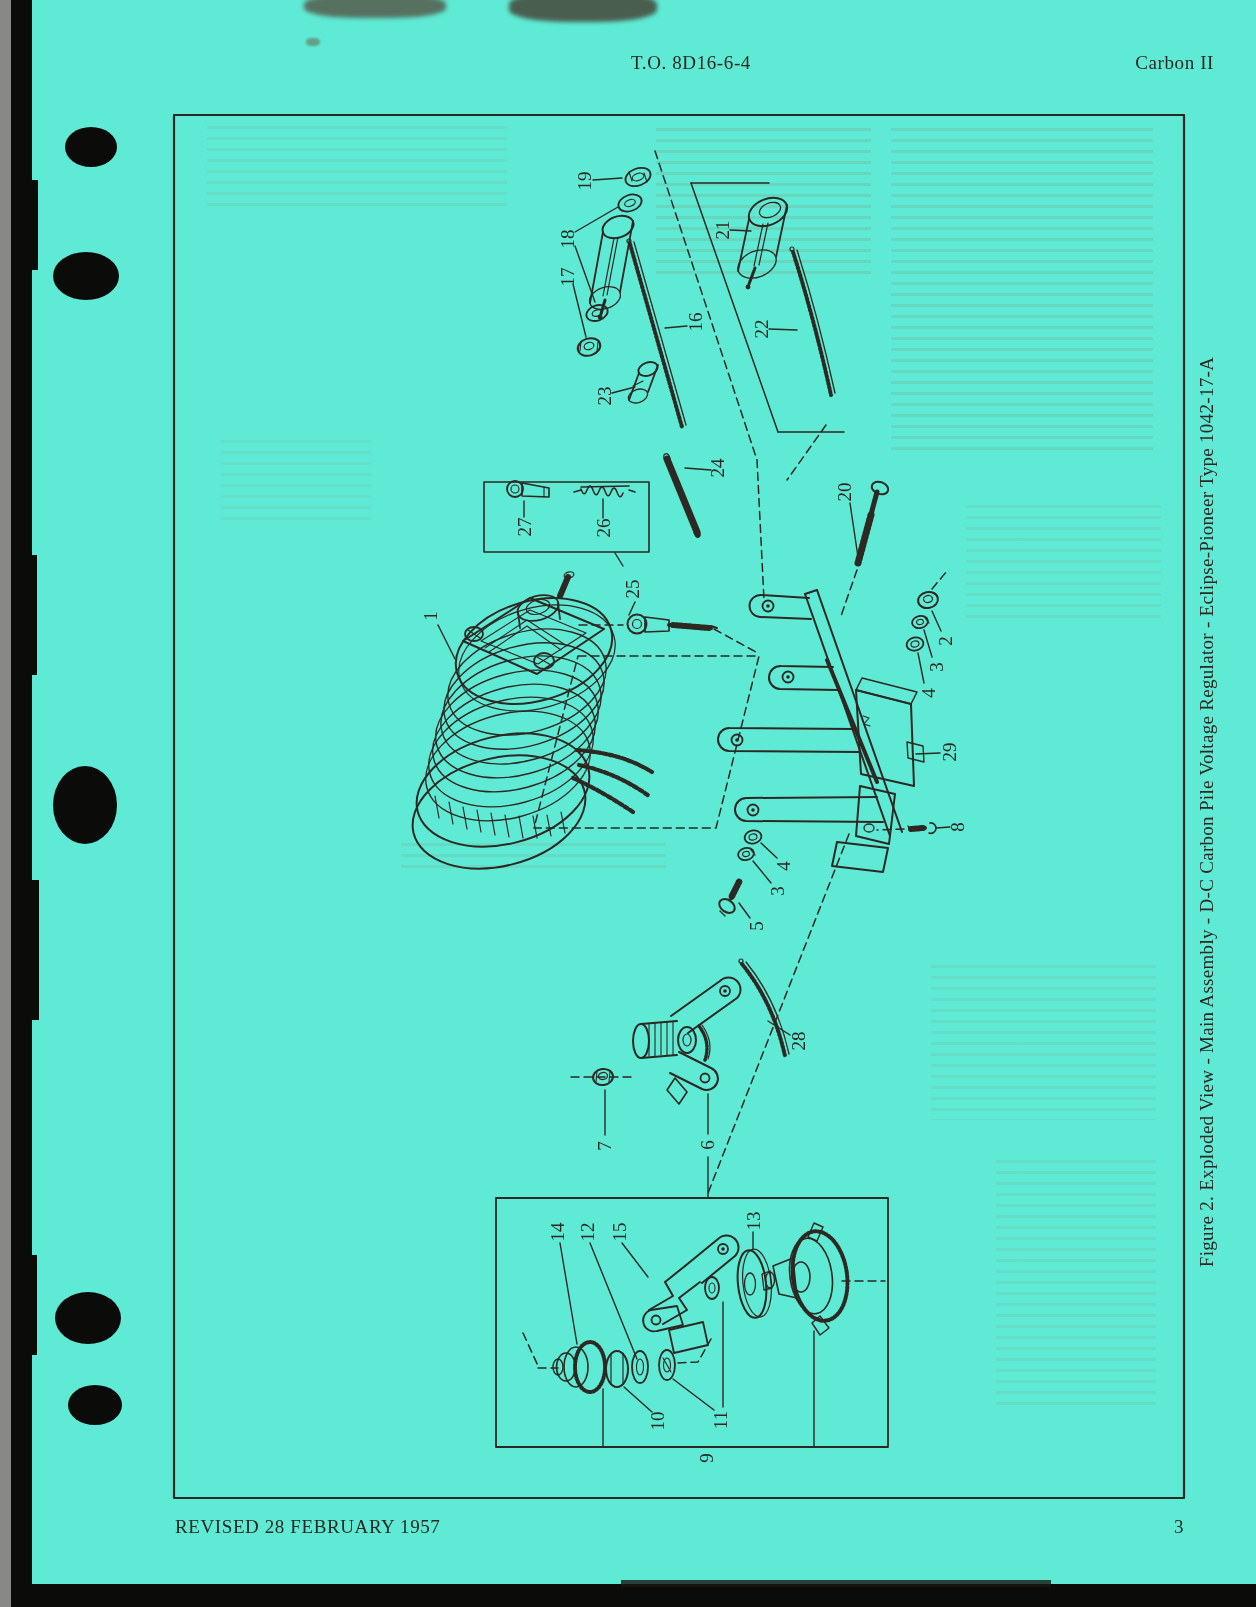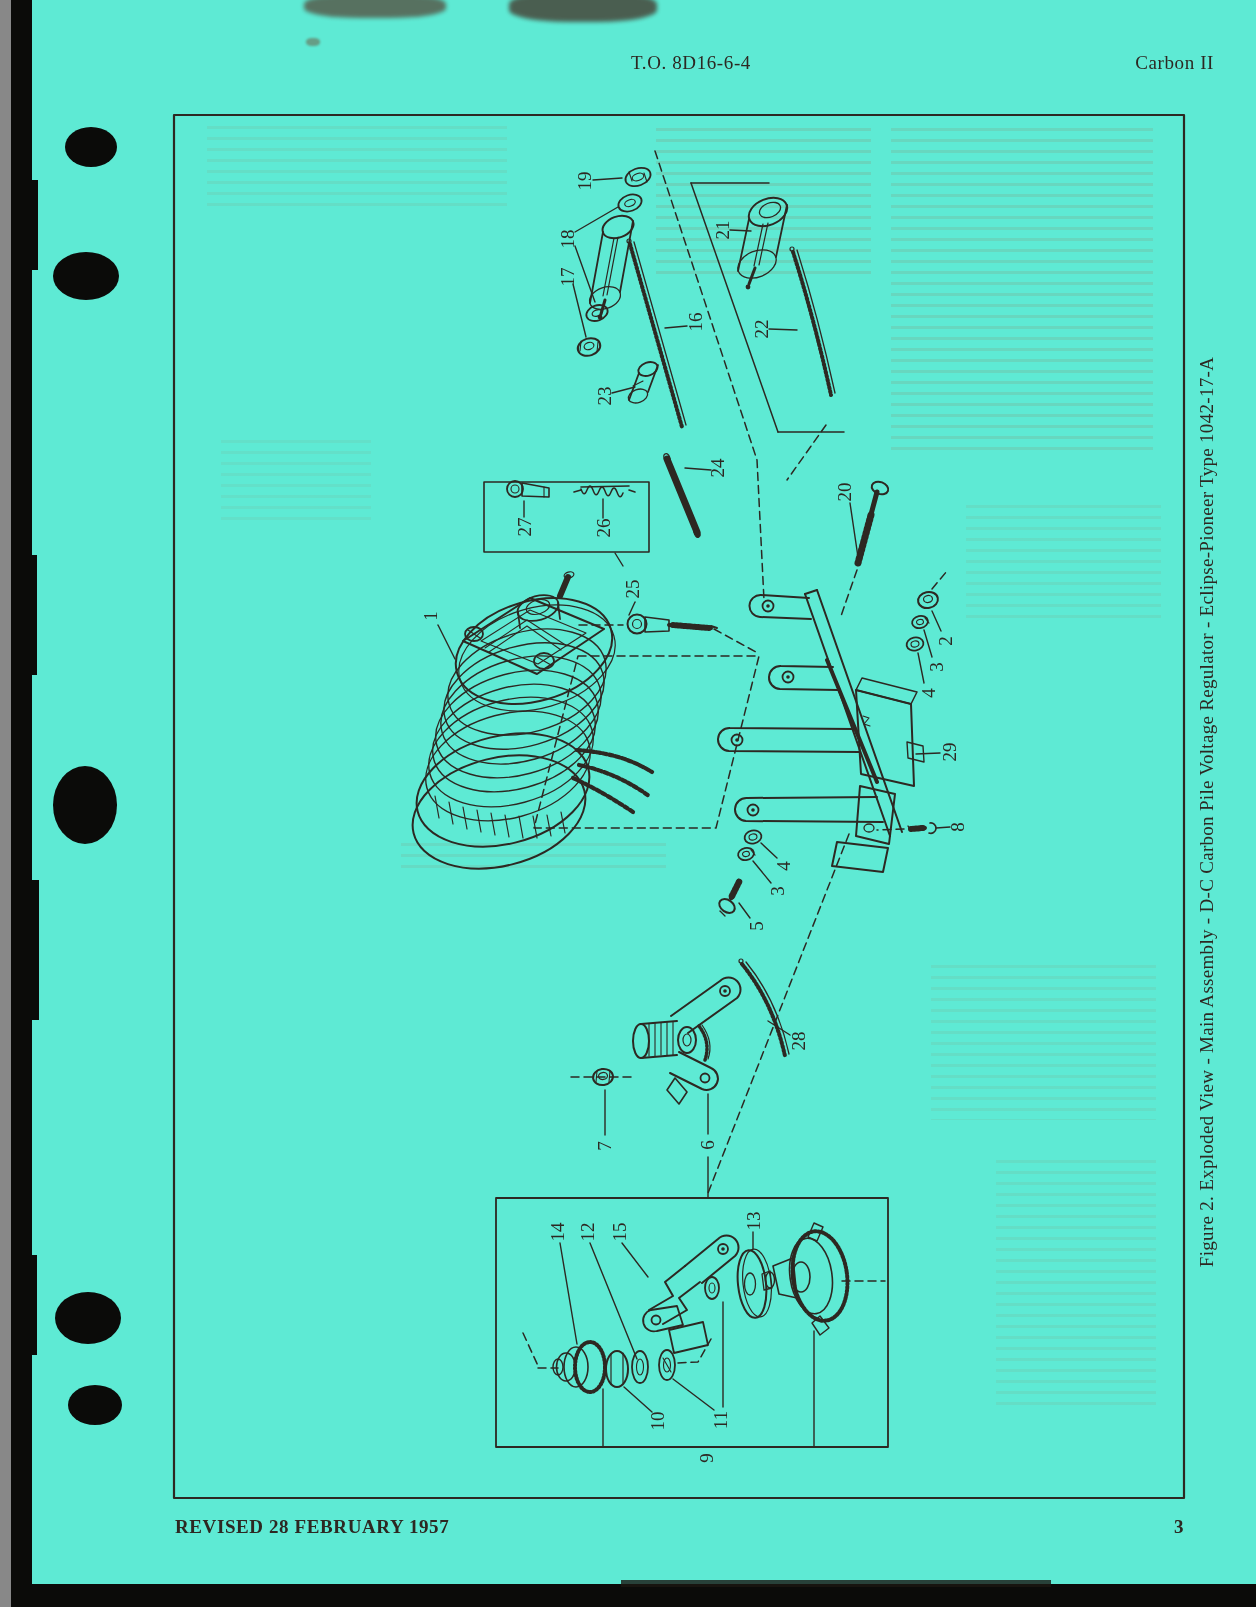--- a/index.html
+++ b/index.html
@@ -17,21 +17,21 @@
   .bottom-strip{left:0;top:1584px;width:1256px;height:23px;background:#0b0b09;}
   .bottom-strip2{left:610px;top:1580px;width:430px;height:7px;background:#1a1712;opacity:.8;}
   .punch{background:#0b0b09;border-radius:50%;}
   .smudge{filter:blur(2px);border-radius:40%;}
   
   .ghost{
     background:repeating-linear-gradient(180deg, rgba(148,126,92,.38) 0 3px, rgba(148,126,92,0) 3px 11px);
     filter:blur(.7px);
   }
   .hdr{font-size:19px; letter-spacing:.6px; white-space:nowrap;}
-  .ftr{font-size:19px; font-weight:bold; letter-spacing:.6px; white-space:nowrap;}
+  .ftr{font-size:19px; font-weight:normal; letter-spacing:.6px; white-space:nowrap;}
   #caption{
     left:1196px; top:812px; transform:translate(-50%,-50%) rotate(-90deg);
     white-space:nowrap; font-size:19px; letter-spacing:.3px;
   }
   svg text{font-family:"Liberation Serif", serif; font-size:19px; fill:#2d2822;}
 </style>
 </head>
 <body>
 
 <div id="page">

